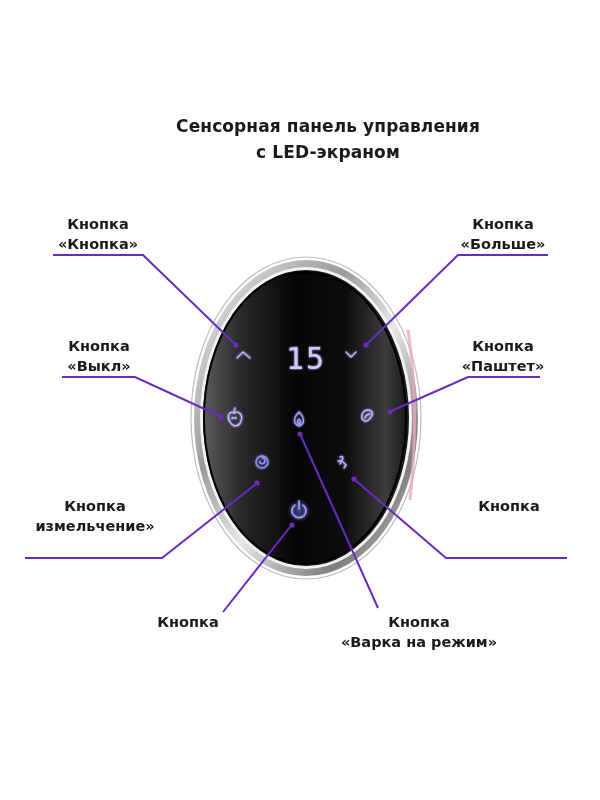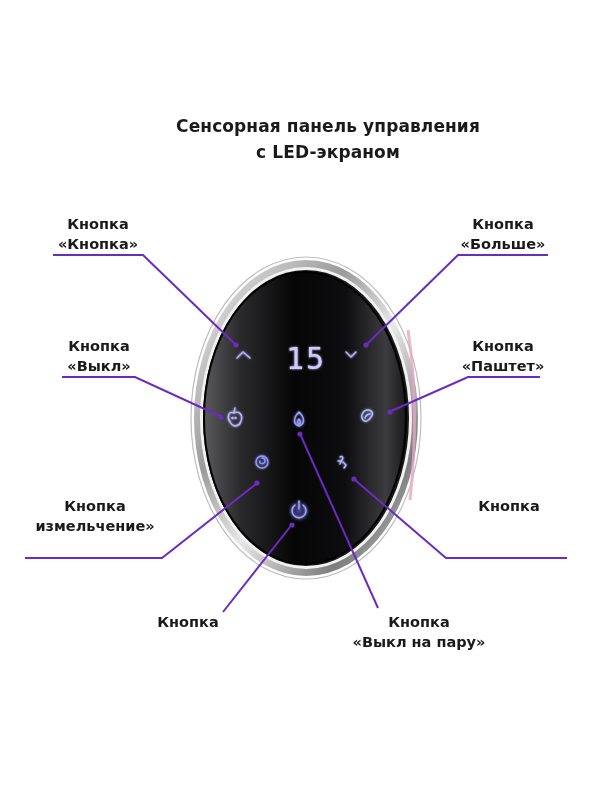--- a/index.html
+++ b/index.html
@@ -165,14 +165,14 @@
   <div>измельчение»</div>
 </div>
 <div class="label" style="left:436px; top:496px; width:146px;">
   <div>Кнопка</div>
 </div>
 <div class="label" style="left:128px; top:612px; width:120px;">
   <div>Кнопка</div>
 </div>
 <div class="label" style="left:340px; top:612px; width:158px;">
   <div>Кнопка</div>
-  <div>«Выкл на пару»</div>
+  <div>«Варка на режим»</div>
 </div>
 
 </body></html>

